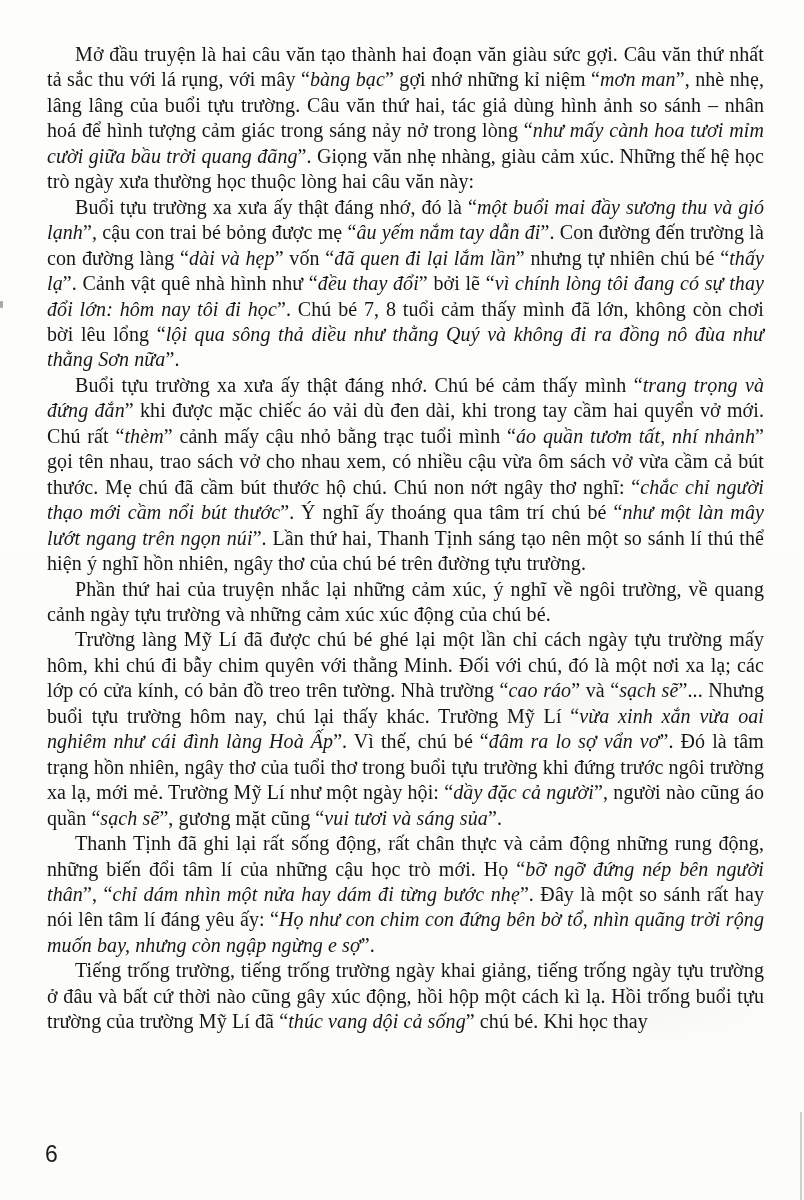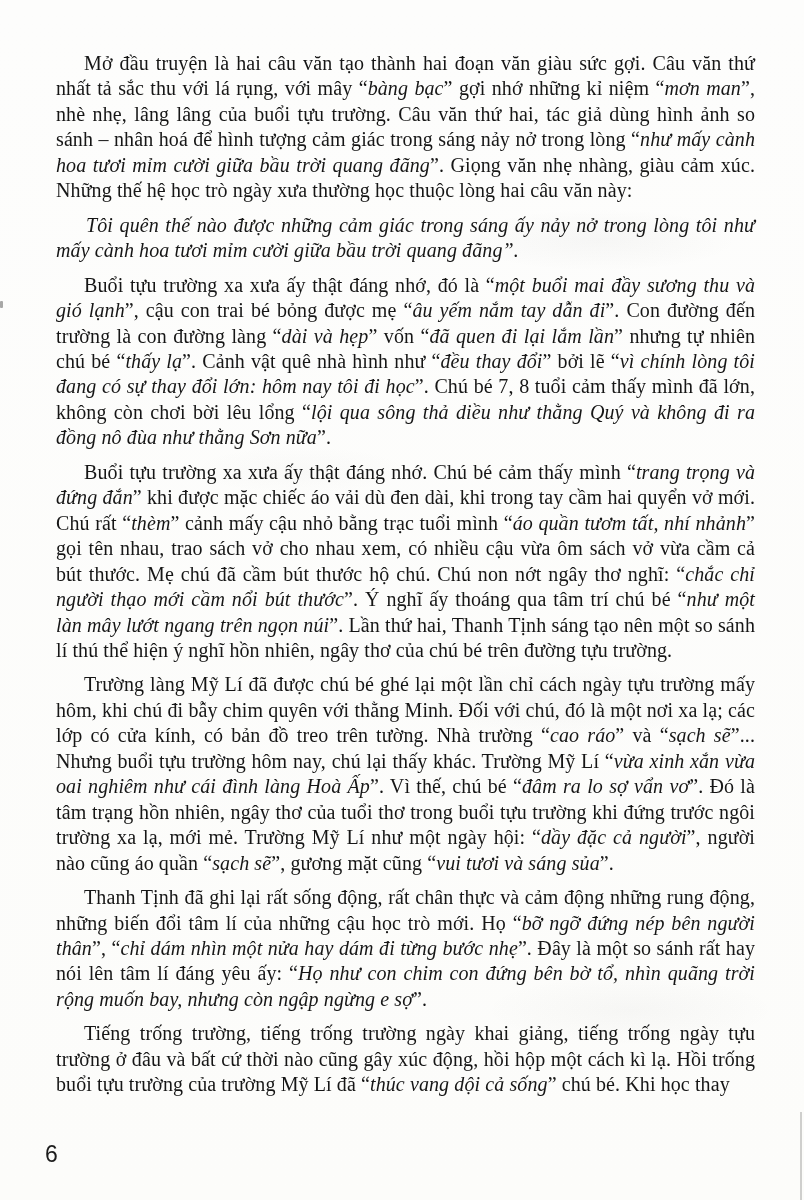--- a/index.html
+++ b/index.html
@@ -39,21 +39,21 @@
     position: absolute;
     left: 47px;
     top: 42px;
     width: 717px;
     text-align: justify;
     font-size: 20px;
     line-height: 25.45px;
     letter-spacing: 0.1px;
   }
   .text-block p {
-    margin: 9px;
+    margin: 0;
     text-indent: 28px;
   }
   .text-block p.quote {
     font-style: italic;
     text-indent: 30px;
   }
   .page-number {
     position: absolute;
     left: 45px;
     top: 1141px;
@@ -82,22 +82,22 @@
 </head>
 <body>
 
 <div class="page">
   <div class="bleed"></div>
   <div class="speck"></div>
   <div class="edge-line"></div>
 
   <main class="text-block">
       <p class="body"><span>Mở đầu truyện là hai câu văn tạo thành hai đoạn văn giàu sức gợi. Câu văn thứ nhất tả sắc thu với lá rụng, với mây “</span><i>bàng bạc</i><span>” gợi nhớ những kỉ niệm “</span><i>mơn man</i><span>”, nhè nhẹ, lâng lâng của buổi tựu trường. Câu văn thứ hai, tác giả dùng hình ảnh so sánh – nhân hoá để hình tượng cảm giác trong sáng nảy nở trong lòng “</span><i>như mấy cành hoa tươi mỉm cười giữa bầu trời quang đãng</i><span>”. Giọng văn nhẹ nhàng, giàu cảm xúc. Những thế hệ học trò ngày xưa thường học thuộc lòng hai câu văn này:</span></p>
-      <p class="quote"><i>Tôi quên thế nào được những cảm giác trong sáng ấy nảy nở trong lòng tôi như mấy cành hoa tươi mỉm cười giữa bầu trời quang đãng”.</i></p>
       <p class="body"><span>Buổi tựu trường xa xưa ấy thật đáng nhớ, đó là “</span><i>một buổi mai đầy sương thu và gió lạnh</i><span>”, cậu con trai bé bỏng được mẹ “</span><i>âu yếm nắm tay dẫn đi</i><span>”. Con đường đến trường là con đường làng “</span><i>dài và hẹp</i><span>” vốn “</span><i>đã quen đi lại lắm lần</i><span>” nhưng tự nhiên chú bé “</span><i>thấy lạ</i><span>”. Cảnh vật quê nhà hình như “</span><i>đều thay đổi</i><span>” bởi lẽ “</span><i>vì chính lòng tôi đang có sự thay đổi lớn: hôm nay tôi đi học</i><span>”. Chú bé 7, 8 tuổi cảm thấy mình đã lớn, không còn chơi bời lêu lổng “</span><i>lội qua sông thả diều như thằng Quý và không đi ra đồng nô đùa như thằng Sơn nữa</i><span>”.</span></p>
       <p class="body"><span>Buổi tựu trường xa xưa ấy thật đáng nhớ. Chú bé cảm thấy mình “</span><i>trang trọng và đứng đắn</i><span>” khi được mặc chiếc áo vải dù đen dài, khi trong tay cầm hai quyển vở mới. Chú rất “</span><i>thèm</i><span>” cảnh mấy cậu nhỏ bằng trạc tuổi mình “</span><i>áo quần tươm tất, nhí nhảnh</i><span>” gọi tên nhau, trao sách vở cho nhau xem, có nhiều cậu vừa ôm sách vở vừa cầm cả bút thước. Mẹ chú đã cầm bút thước hộ chú. Chú non nớt ngây thơ nghĩ: “</span><i>chắc chỉ người thạo mới cầm nổi bút thước</i><span>”. Ý nghĩ ấy thoáng qua tâm trí chú bé “</span><i>như một làn mây lướt ngang trên ngọn núi</i><span>”. Lần thứ hai, Thanh Tịnh sáng tạo nên một so sánh lí thú thể hiện ý nghĩ hồn nhiên, ngây thơ của chú bé trên đường tựu trường.</span></p>
+      <p class="body"><span>Phần thứ hai của truyện nhắc lại những cảm xúc, ý nghĩ về ngôi trường, về quang cảnh ngày tựu trường và những cảm xúc xúc động của chú bé.</span></p>
       <p class="body"><span>Trường làng Mỹ Lí đã được chú bé ghé lại một lần chỉ cách ngày tựu trường mấy hôm, khi chú đi bẫy chim quyên với thằng Minh. Đối với chú, đó là một nơi xa lạ; các lớp có cửa kính, có bản đồ treo trên tường. Nhà trường “</span><i>cao ráo</i><span>” và “</span><i>sạch sẽ</i><span>”... Nhưng buổi tựu trường hôm nay, chú lại thấy khác. Trường Mỹ Lí “</span><i>vừa xinh xắn vừa oai nghiêm như cái đình làng Hoà Ấp</i><span>”. Vì thế, chú bé “</span><i>đâm ra lo sợ vẩn vơ</i><span>”. Đó là tâm trạng hồn nhiên, ngây thơ của tuổi thơ trong buổi tựu trường khi đứng trước ngôi trường xa lạ, mới mẻ. Trường Mỹ Lí như một ngày hội: “</span><i>dầy đặc cả người</i><span>”, người nào cũng áo quần “</span><i>sạch sẽ</i><span>”, gương mặt cũng “</span><i>vui tươi và sáng sủa</i><span>”.</span></p>
       <p class="body"><span>Thanh Tịnh đã ghi lại rất sống động, rất chân thực và cảm động những rung động, những biến đổi tâm lí của những cậu học trò mới. Họ “</span><i>bỡ ngỡ đứng nép bên người thân</i><span>”, “</span><i>chỉ dám nhìn một nửa hay dám đi từng bước nhẹ</i><span>”. Đây là một so sánh rất hay nói lên tâm lí đáng yêu ấy: “</span><i>Họ như con chim con đứng bên bờ tổ, nhìn quãng trời rộng muốn bay, nhưng còn ngập ngừng e sợ</i><span>”.</span></p>
       <p class="body"><span>Tiếng trống trường, tiếng trống trường ngày khai giảng, tiếng trống ngày tựu trường ở đâu và bất cứ thời nào cũng gây xúc động, hồi hộp một cách kì lạ. Hồi trống buổi tựu trường của trường Mỹ Lí đã “</span><i>thúc vang dội cả sống</i><span>” chú bé. Khi học thay</span></p>
     </main>
 
   <div class="page-number">6</div>
 </div>
 
 </body></html>

